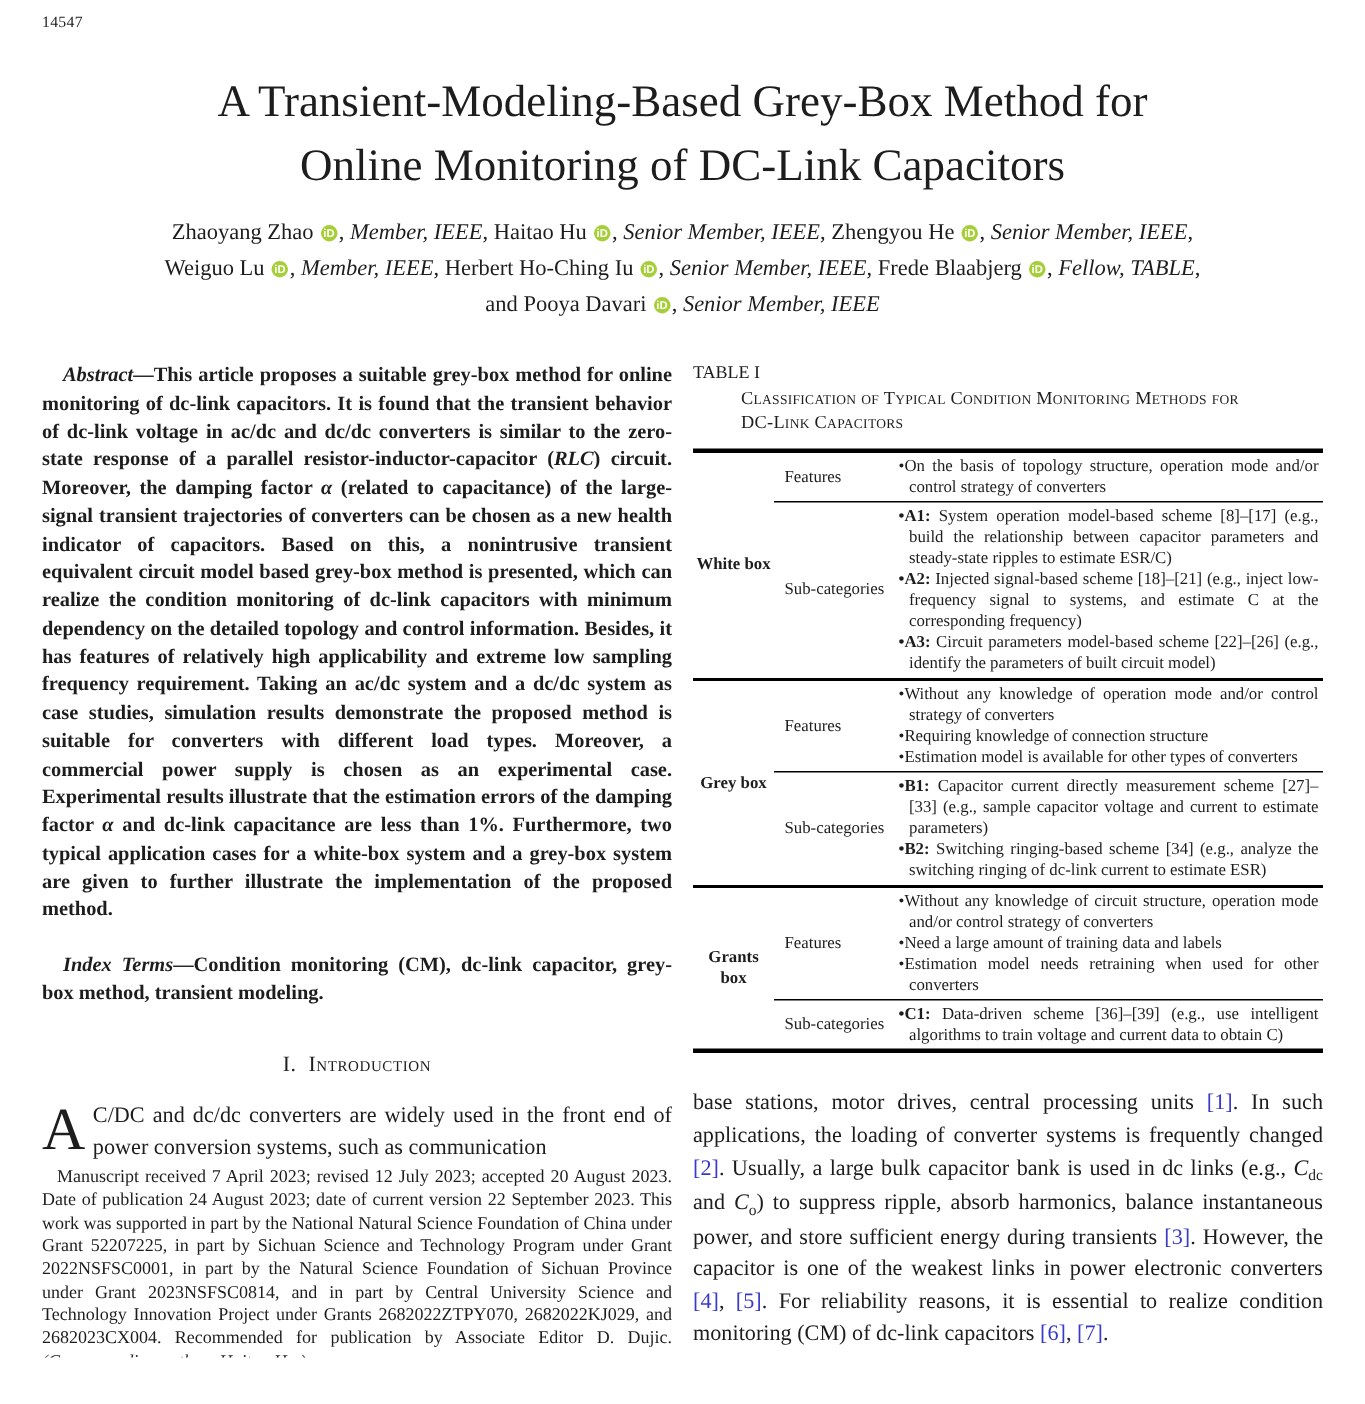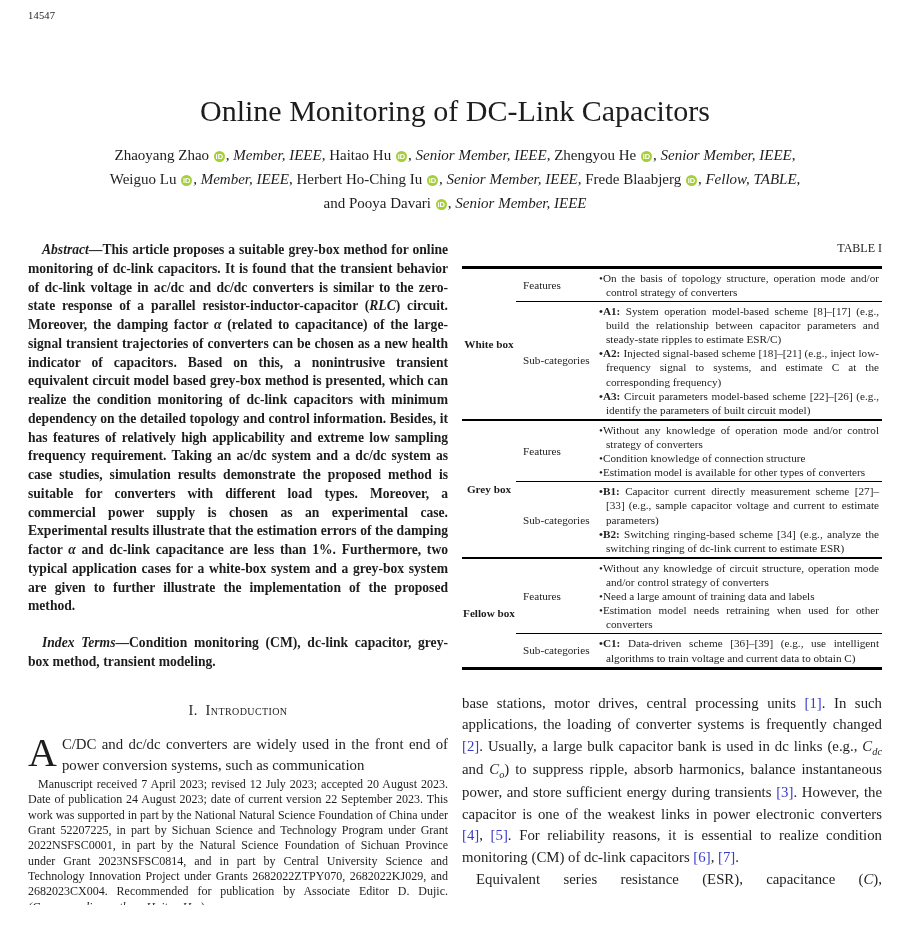--- a/index.html
+++ b/index.html
@@ -15,51 +15,51 @@
   .left > *{flex-shrink:0;}
   .abstract{font-weight:bold;font-size:13.6px;line-height:1.38;text-align:justify;margin:0;text-indent:14px;}
   .index-terms{margin-top:18px;}
   .sec{font-size:14.5px;font-weight:400;text-align:center;margin:30px 0 15px 0;}
   .sec-num{letter-spacing:.3px;}
   .sec-t{font-variant:small-caps;margin-left:8px;letter-spacing:.4px;}
   .body-text{font-size:14.8px;line-height:1.46;text-align:justify;margin:0;}
   .dropcap{float:left;font-size:40px;line-height:31px;padding:3px 5px 0 0;}
   .footnote{font-size:12px;line-height:1.28;text-align:justify;text-indent:10px;}
   .footnote.main{margin-top:auto;}
-  .tbl-cap{text-align:right;font-size:12px;line-height:1.3;}
+  .tbl-cap{text-align:left;font-size:12px;line-height:1.3;}
   .cap-sc{font-variant:small-caps;font-size:12.2px;max-width:356px;margin:1px auto 0 auto;letter-spacing:.2px;}
   .tbl{width:100%;border-collapse:collapse;margin-top:9px;font-size:11.2px;line-height:1.26;
        border-top:3px solid #000;border-bottom:3px solid #000;}
   .tbl td{vertical-align:middle;padding:2px 3px;}
   .tbl td.box{width:52px;text-align:center;font-weight:bold;padding:2px 1px;}
   .tbl td.lbl{width:70px;padding-left:7px;}
   .tbl td.content{text-align:justify;}
   .tbl tbody:not(:first-of-type) tr:first-child td{border-top:2.5px solid #000;}
   .tbl td.rule{border-top:1px solid #000;}
   .bullet{padding-left:7px;text-indent:-7px;}
   .rpara{margin-top:23px;}
   .rpara2{margin-top:1px;text-indent:14px;text-align-last:justify;}
   .cite{color:var(--cite);}
   .orcid{display:inline-block;width:11px;height:11px;border-radius:50%;background:var(--orcid);color:#fff;
          font-size:7.5px;font-weight:bold;line-height:11px;text-align:center;
          font-family:"Liberation Sans",sans-serif;font-style:normal;vertical-align:1px;margin:0 1px;}
   i{font-style:italic;}
-  sub{font-size:70%;font-style:italic;}
+  sub{font-size:70%;}
 </style>
 </head>
 <body>
 
 <div class="page">
 
   <div class="running-head">
     <span>14547</span>
   </div>
 
   <h1 class="title">
-    <br>
+    <span>A Transient-Modeling-Based Grey-Box Method for</span><br>
     <span>Online Monitoring of DC-Link Capacitors</span>
   </h1>
 
   <div class="authors" id="authors">
       <div>Zhaoyang Zhao <span class="orcid">iD</span>, <i>Member, IEEE</i>, Haitao Hu <span class="orcid">iD</span>, <i>Senior Member, IEEE</i>, Zhengyou He <span class="orcid">iD</span>, <i>Senior Member, IEEE</i>,</div>
       <div>Weiguo Lu <span class="orcid">iD</span>, <i>Member, IEEE</i>, Herbert Ho-Ching Iu <span class="orcid">iD</span>, <i>Senior Member, IEEE</i>, Frede Blaabjerg <span class="orcid">iD</span>, <i>Fellow, TABLE</i>,</div>
       <div>and Pooya Davari <span class="orcid">iD</span>, <i>Senior Member, IEEE</i></div>
     </div>
 
   <div class="cols">
@@ -73,20 +73,21 @@
       <p class="body-text">
         <span class="dropcap">A</span><span>C/DC and dc/dc converters are widely used in the front end of power conversion systems, such as communication</span>
       </p>
       <div class="footnote main">Manuscript received 7 April 2023; revised 12 July 2023; accepted 20 August 2023. Date of publication 24 August 2023; date of current version 22 September 2023. This work was supported in part by the National Natural Science Foundation of China under Grant 52207225, in part by Sichuan Science and Technology Program under Grant 2022NSFSC0001, in part by the Natural Science Foundation of Sichuan Province under Grant 2023NSFSC0814, and in part by Central University Science and Technology Innovation Project under Grants 2682022ZTPY070, 2682022KJ029, and 2682023CX004. Recommended for publication by Associate Editor D. Dujic. <i>(Corresponding author: Haitao Hu.)</i></div>
 
     </div>
 
     <div class="col right">
       <div class="tbl-cap">
         <div>TABLE I</div>
+        <div class="cap-sc">Classification of Typical Condition Monitoring Methods for DC-Link Capacitors</div>
       </div>
       <table class="tbl" id="tbl">
           <tbody>
             <tr>
               <td class="box" rowspan="2">White box</td>
               <td class="lbl">Features</td>
               <td class="content">
                 <div class="bullet">•On the basis of topology structure, operation mode and/or control strategy of converters</div>
               </td>
             </tr>
@@ -98,35 +99,35 @@
                 <div class="bullet"><b>•A3:</b> Circuit parameters model-based scheme [22]–[26] (e.g., identify the parameters of built circuit model)</div>
               </td>
             </tr>
           </tbody>
           <tbody>
             <tr>
               <td class="box" rowspan="2">Grey box</td>
               <td class="lbl">Features</td>
               <td class="content">
                 <div class="bullet">•Without any knowledge of operation mode and/or control strategy of converters</div>
-                <div class="bullet">•Condition knowledge of connection structure</div>
+                <div class="bullet">•Requiring knowledge of connection structure</div>
                 <div class="bullet">•Estimation model is available for other types of converters</div>
               </td>
             </tr>
             <tr>
               <td class="lbl rule">Sub-categories</td>
               <td class="content rule">
                 <div class="bullet"><b>•B1:</b> Capacitor current directly measurement scheme [27]–[33] (e.g., sample capacitor voltage and current to estimate parameters)</div>
                 <div class="bullet"><b>•B2:</b> Switching ringing-based scheme [34] (e.g., analyze the switching ringing of dc-link current to estimate ESR)</div>
               </td>
             </tr>
           </tbody>
           <tbody>
             <tr>
-              <td class="box" rowspan="2">Fellow box</td>
+              <td class="box" rowspan="2">Grants box</td>
               <td class="lbl">Features</td>
               <td class="content">
                 <div class="bullet">•Without any knowledge of circuit structure, operation mode and/or control strategy of converters</div>
                 <div class="bullet">•Need a large amount of training data and labels</div>
                 <div class="bullet">•Estimation model needs retraining when used for other converters</div>
               </td>
             </tr>
             <tr>
               <td class="lbl rule">Sub-categories</td>
               <td class="content rule">

